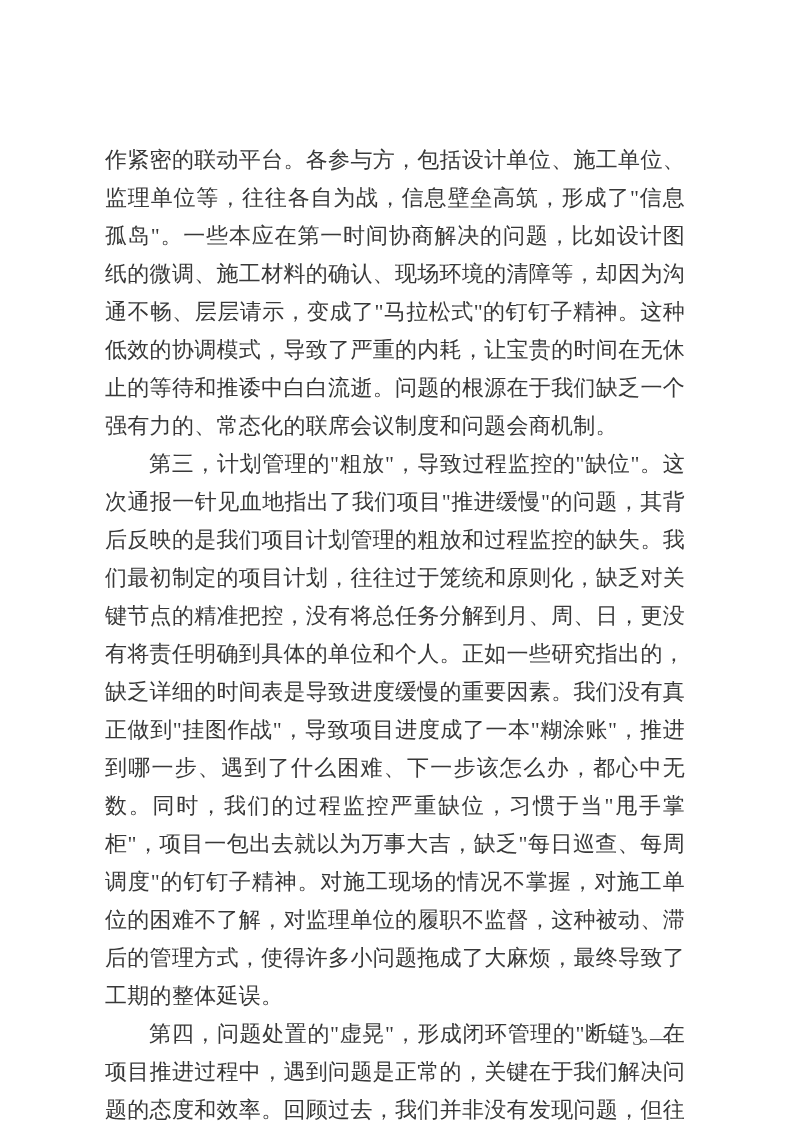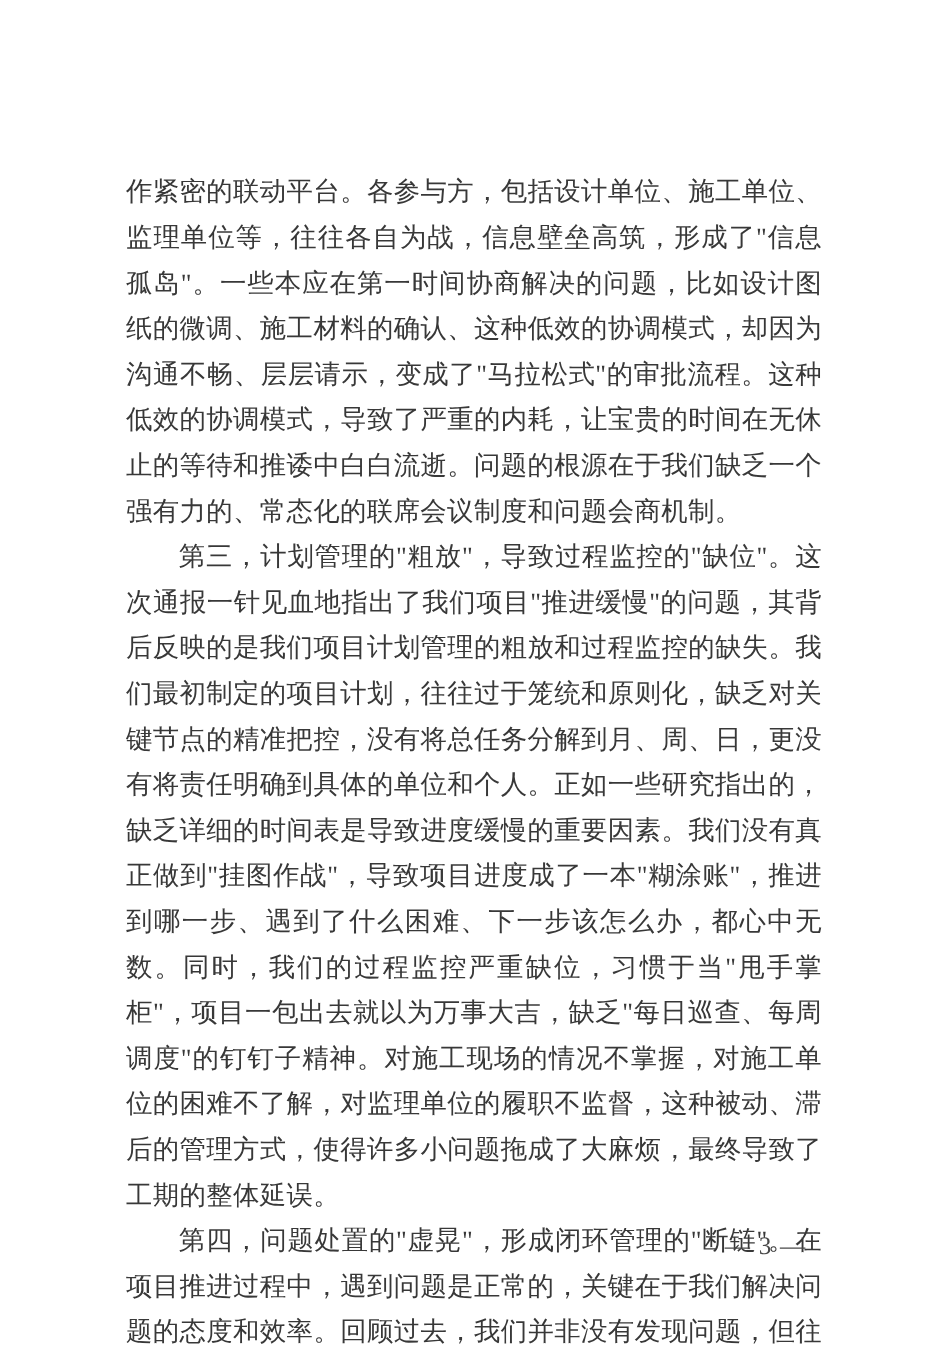--- a/index.html
+++ b/index.html
@@ -48,21 +48,21 @@
     font-size: 21px;
     letter-spacing: 1px;
   }
 </style>
 </head>
 <body>
 
 <div class="page">
 
   <main class="body-text">
-    <p class="para">作紧密的联动平台。各参与方，包括设计单位、施工单位、监理单位等，往往各自为战，信息壁垒高筑，形成了"信息孤岛"。一些本应在第一时间协商解决的问题，比如设计图纸的微调、施工材料的确认、这种低效的协调模式，却因为沟通不畅、层层请示，变成了"马拉松式"的审批流程。这种低效的协调模式，导致了严重的内耗，让宝贵的时间在无休止的等待和推诿中白白流逝。问题的根源在于我们缺乏一个强有力的、常态化的联席会议制度和问题会商机制。</p>
+    <p class="para">作紧密的联动平台。各参与方，包括设计单位、施工单位、监理单位等，往往各自为战，信息壁垒高筑，形成了"信息孤岛"。一些本应在第一时间协商解决的问题，比如设计图纸的微调、施工材料的确认、现场环境的清障等，却因为沟通不畅、层层请示，变成了"马拉松式"的钉钉子精神。这种低效的协调模式，导致了严重的内耗，让宝贵的时间在无休止的等待和推诿中白白流逝。问题的根源在于我们缺乏一个强有力的、常态化的联席会议制度和问题会商机制。</p>
     <p class="para indent">第三，计划管理的"粗放"，导致过程监控的"缺位"。这次通报一针见血地指出了我们项目"推进缓慢"的问题，其背后反映的是我们项目计划管理的粗放和过程监控的缺失。我们最初制定的项目计划，往往过于笼统和原则化，缺乏对关键节点的精准把控，没有将总任务分解到月、周、日，更没有将责任明确到具体的单位和个人。正如一些研究指出的，缺乏详细的时间表是导致进度缓慢的重要因素。我们没有真正做到"挂图作战"，导致项目进度成了一本"糊涂账"，推进到哪一步、遇到了什么困难、下一步该怎么办，都心中无数。同时，我们的过程监控严重缺位，习惯于当"甩手掌柜"，项目一包出去就以为万事大吉，缺乏"每日巡查、每周调度"的钉钉子精神。对施工现场的情况不掌握，对施工单位的困难不了解，对监理单位的履职不监督，这种被动、滞后的管理方式，使得许多小问题拖成了大麻烦，最终导致了工期的整体延误。</p>
     <p class="para indent">第四，问题处置的"虚晃"，形成闭环管理的"断链"。在项目推进过程中，遇到问题是正常的，关键在于我们解决问题的态度和效率。回顾过去，我们并非没有发现问题，但往往是发现多、解决少，批示多、跟踪少。建</p>
   </main>
 
   <footer class="page-footer">
     <span class="page-number">— 3 —</span>
   </footer>
 
 </div>
 

